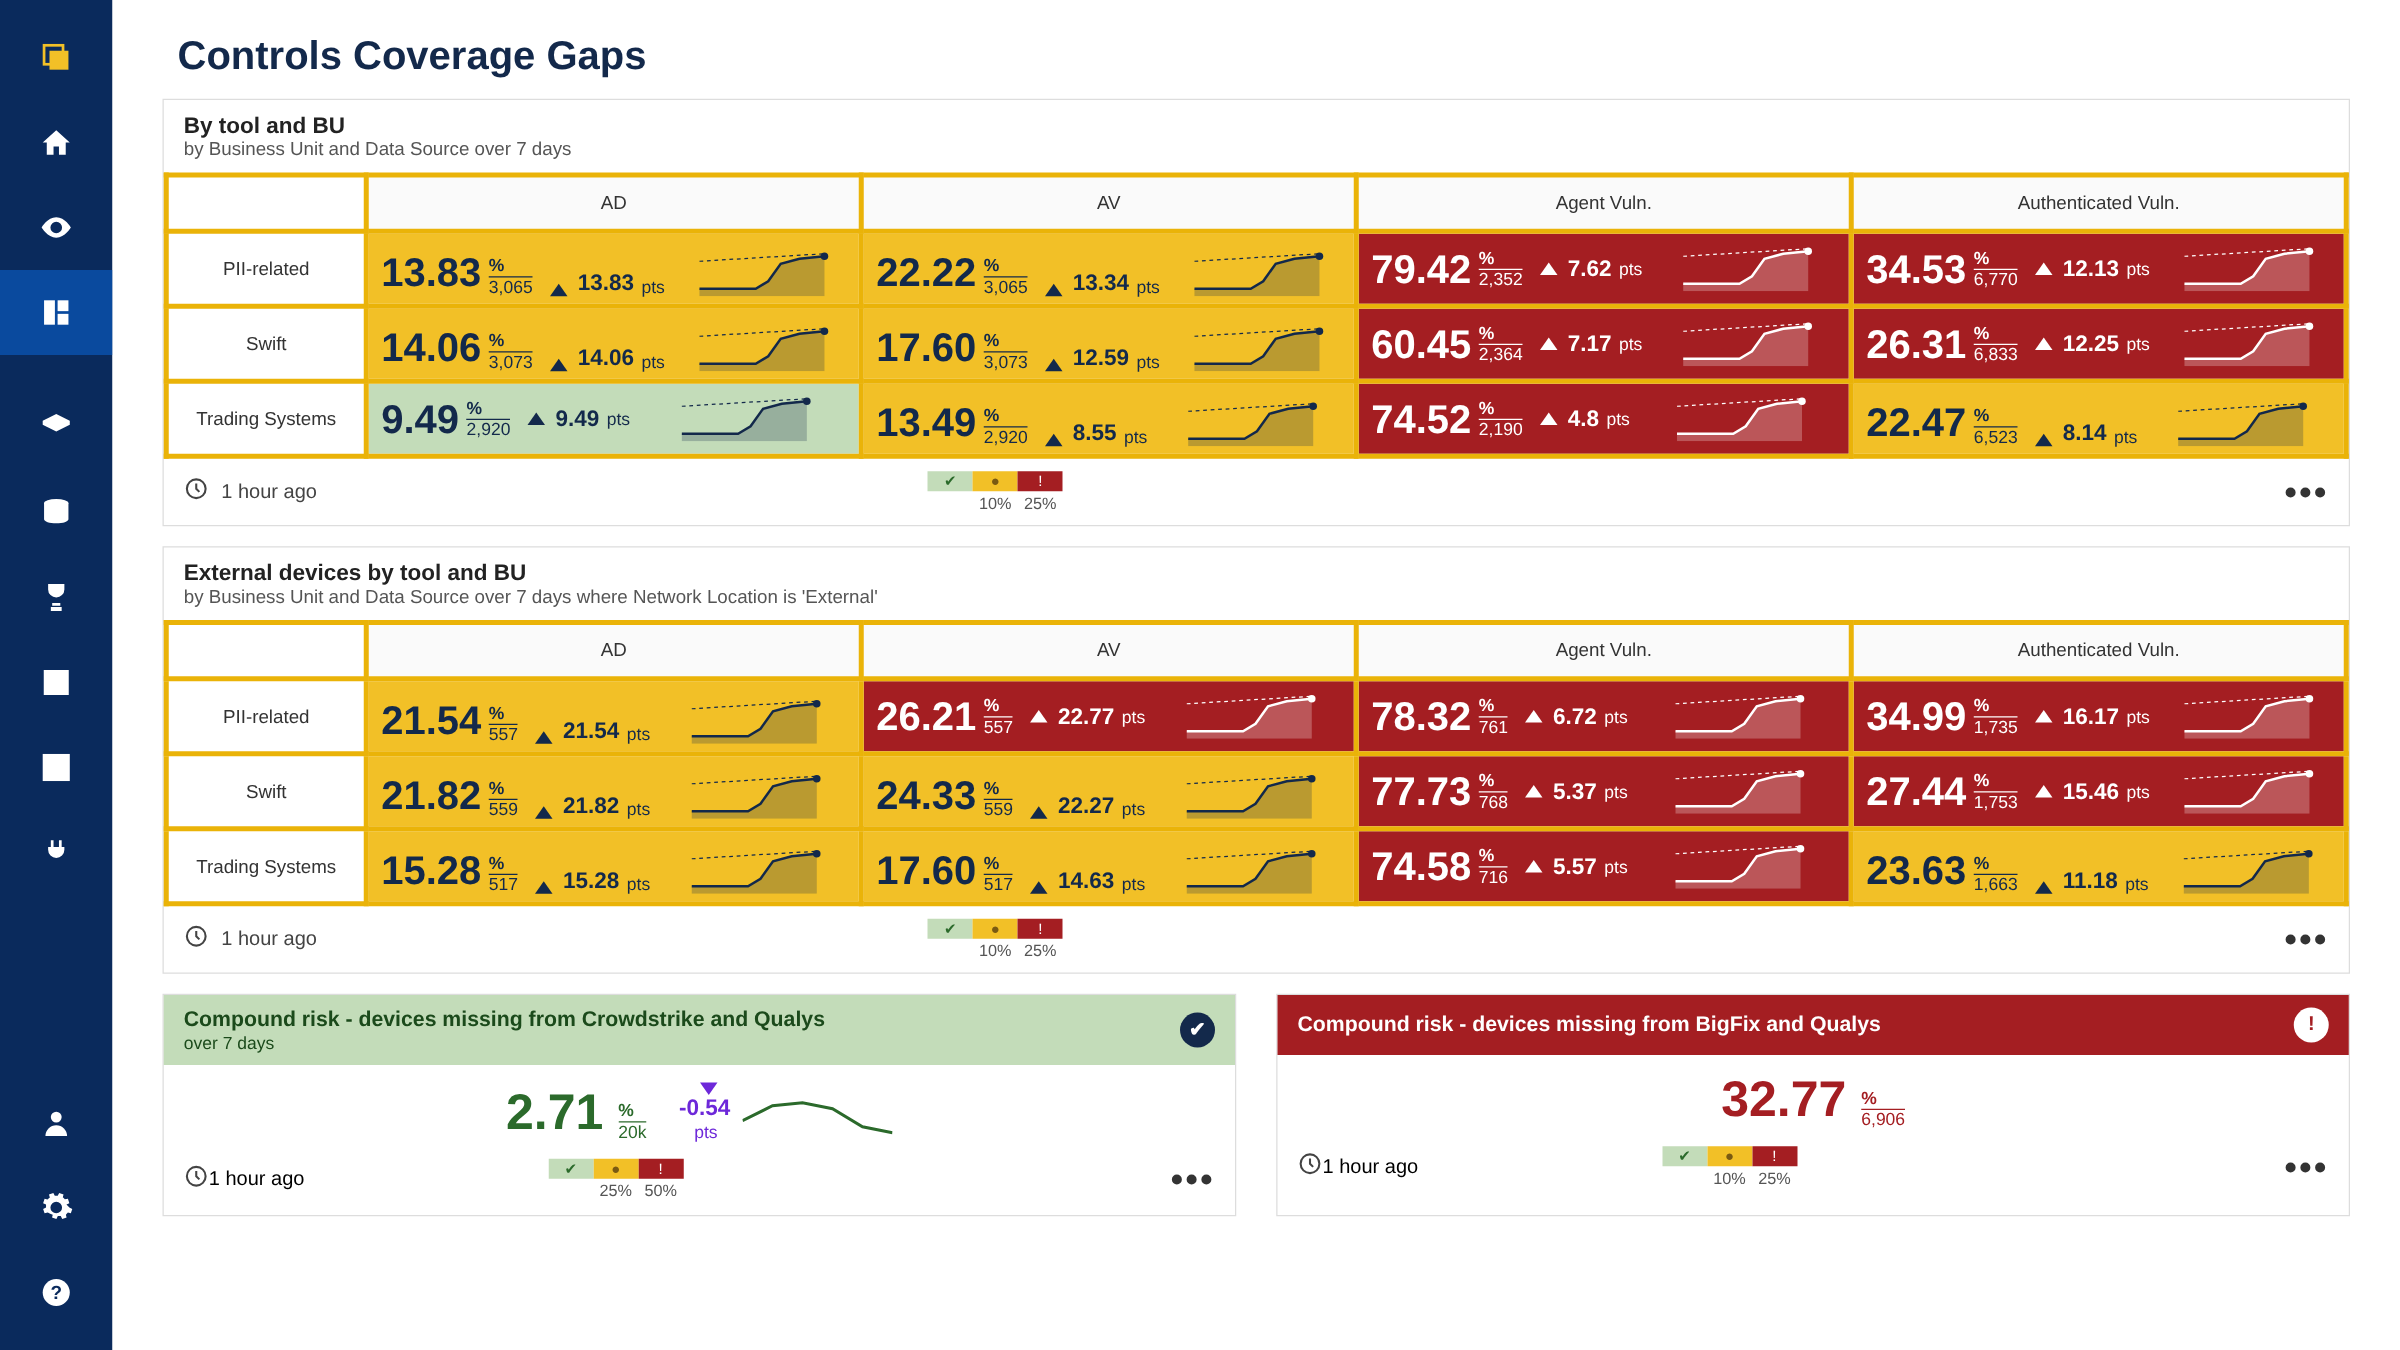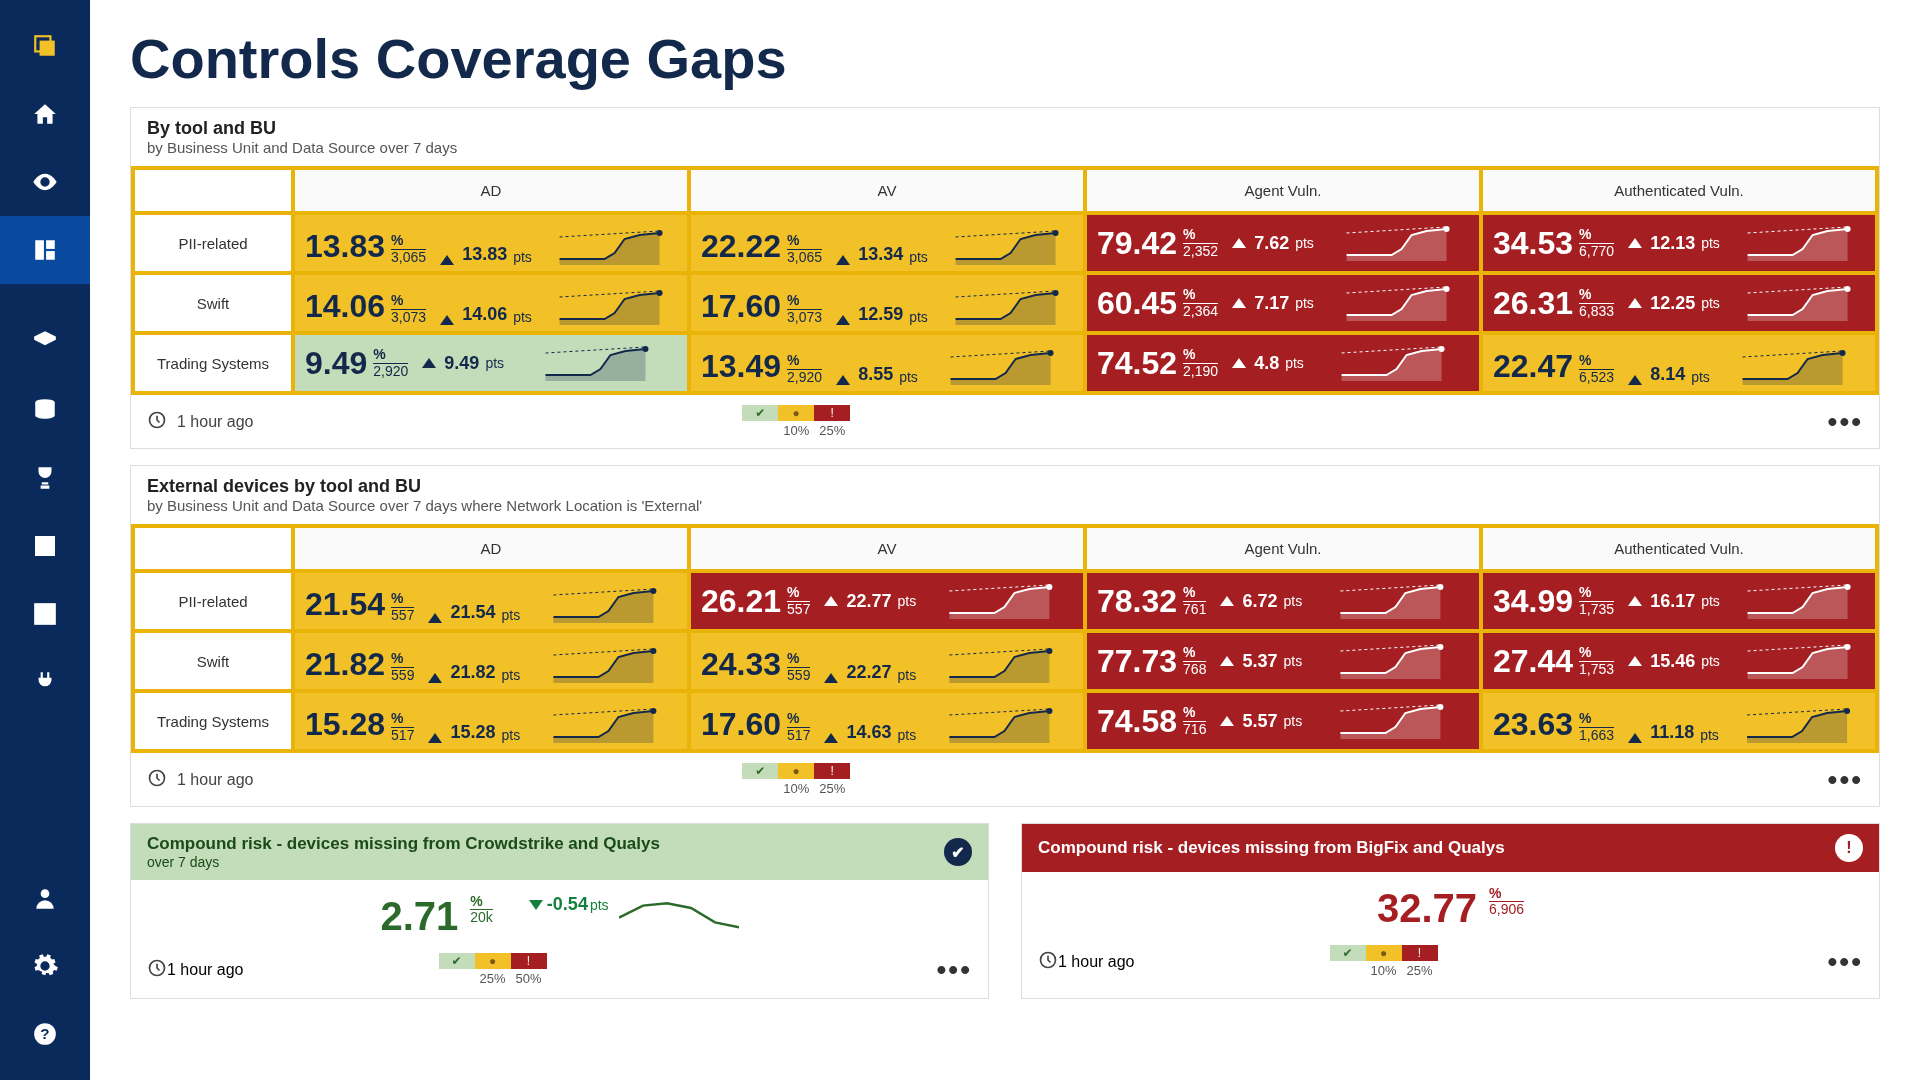--- a/index.html
+++ b/index.html
@@ -4,21 +4,21 @@
 <style>
 * { box-sizing: border-box; margin: 0; padding: 0; }
 body { font-family: Arial, Helvetica, sans-serif; background: #fff; display: flex; width: 1920px; height: 1080px; overflow: hidden; }
 .sidebar { width: 90px; background: #0a2a5c; display: flex; flex-direction: column; padding: 12px 0; }
 .sidebar-item { width: 90px; height: 68px; display: flex; align-items: center; justify-content: center; cursor: pointer; }
 .sidebar-item.active { background: #0a4a9e; }
 .sidebar-item svg, .sidebar-item .icon-u { color: #fff; fill: #fff; font-size: 28px; }
 .sidebar-gap { flex: 1; }
 
 .main { flex: 1; padding: 20px 40px; background: #fff; overflow-y: auto; }
-.page-title { font-size: 56px; font-weight: 700; color: #13294b; margin: 6px 0 16px 0; }
+.page-title { font-size: 32px; font-weight: 700; color: #13294b; margin: 6px 0 16px 12px; }
 
 .panel { border: 1px solid #ddd; background: #fff; margin-bottom: 16px; }
 .panel-head { padding: 10px 16px 10px 16px; }
 .panel-title { font-size: 18px; font-weight: 700; color: #222; }
 .panel-sub { font-size: 15px; color: #555; }
 
 .matrix { width: 100%; border-collapse: collapse; table-layout: fixed; }
 .matrix th, .matrix td { border: 4px solid #eab308; }
 .matrix th { background: #fafafa; font-weight: 400; font-size: 15px; color: #333; padding: 12px 4px; text-align: center; }
 .matrix th.rowh { width: 160px; font-size: 15px; background: #fff; }
@@ -50,21 +50,21 @@
 .bottom-row { display: flex; gap: 32px; }
 .half-panel { flex: 1; border: 1px solid #ddd; background: #fff; }
 .hp-head { padding: 10px 16px; display: flex; align-items: center; }
 .hp-head.green { background: #c3dcb9; }
 .hp-head.red { background: #a41e22; color: #fff; }
 .hp-title { font-size: 17px; font-weight: 700; }
 .hp-sub { font-size: 14px; }
 .hp-head.green .hp-title, .hp-head.green .hp-sub { color: #1b4a1b; }
 .hp-badge { width: 28px; height: 28px; border-radius: 50%; background: #13294b; color: #fff; display: flex; align-items: center; justify-content: center; margin-left: auto; font-weight: 700; font-size: 16px; }
 .hp-badge.red-b { background: #fff; color: #a41e22; }
-.hp-body { padding: 14px 16px 6px 16px; display: flex; align-items: flex-start; justify-content: center; gap: 10px; }
+.hp-body { padding: 14px 16px 6px 16px; display: flex; align-items: flex-end; justify-content: center; gap: 10px; }
 .hp-body .v-big { font-size: 40px; }
 .hp-body.g { color: #2b6a2b; }
 .hp-body.r { color: #a41e22; }
 .mini-spark { width: 120px; height: 40px; }
 .hp-foot { padding: 8px 16px 12px 16px; display: flex; align-items: center; }
 </style>
 </head>
 <body>
 
 <div class="sidebar">
@@ -701,21 +701,21 @@
           <div class="hp-sub">over 7 days</div>
         </div>
         <div class="hp-badge">✔</div>
       </div>
       <div class="hp-body g">
         <span class="v-big">2.71</span>
         <div style="display:inline-flex;flex-direction:column;line-height:1.1">
             <span class="v-pct">%</span>
             <span class="v-sub">20k</span>
           </div>
-        <span style="color:#15803d;display:inline-flex;align-items:center;margin-left:16px;">
+        <span style="color:#6d28d9;display:inline-flex;align-items:center;margin-left:16px;flex-direction:column;">
           <span class="arrow down"></span>
           <span class="delta">-0.54</span>
             <span class="pts">pts</span>
         </span>
         <svg class="mini-spark" viewBox="0 0 100 30">
             <path d="M0 18 L20 8 L40 6 L60 10 L80 22 L100 26" fill="none" stroke="#2b6a2b" stroke-width="2"></path>
           </svg>
       </div>
       <div class="hp-foot">
         <span class="clock"><svg width="20" height="20" viewBox="0 0 24 24" fill="none" stroke="#444" stroke-width="2">

